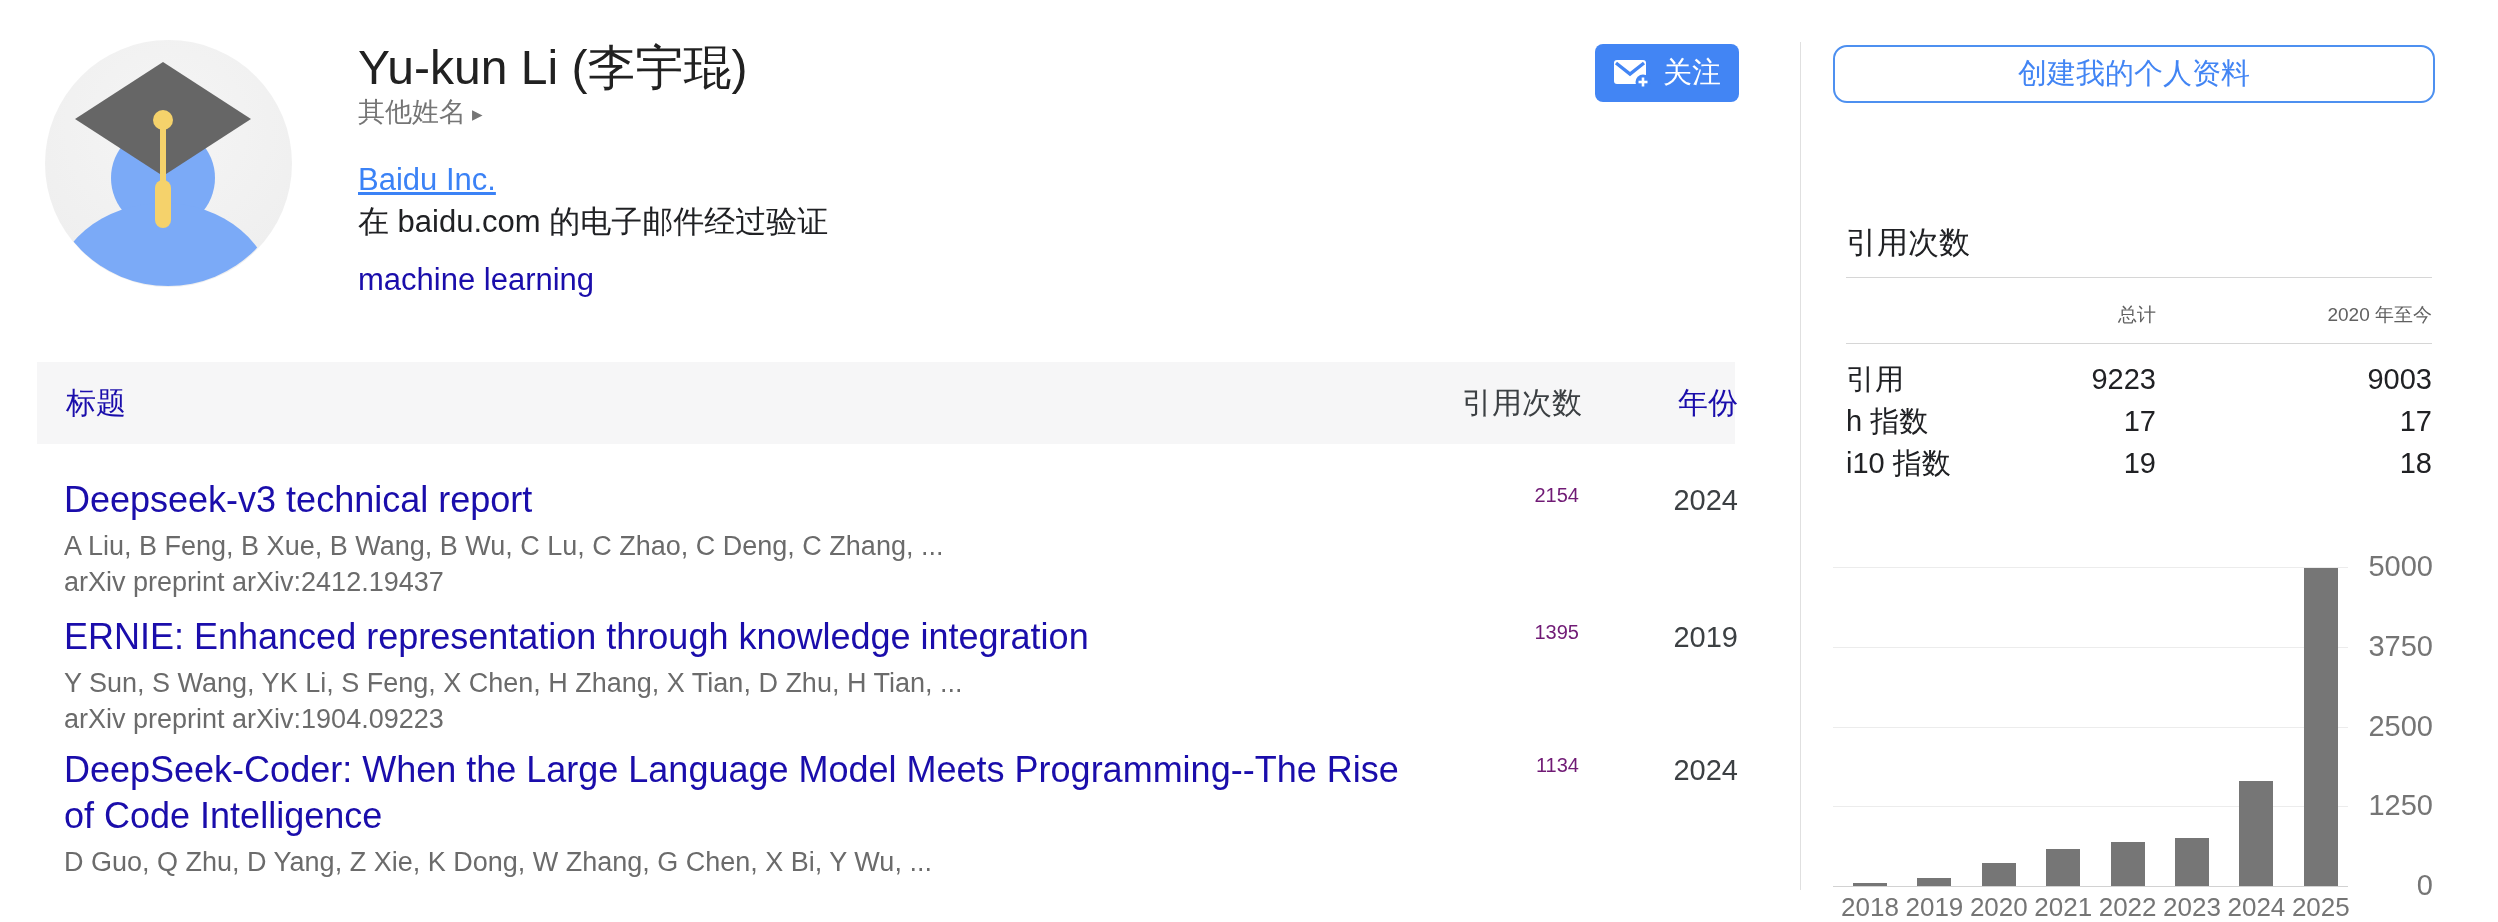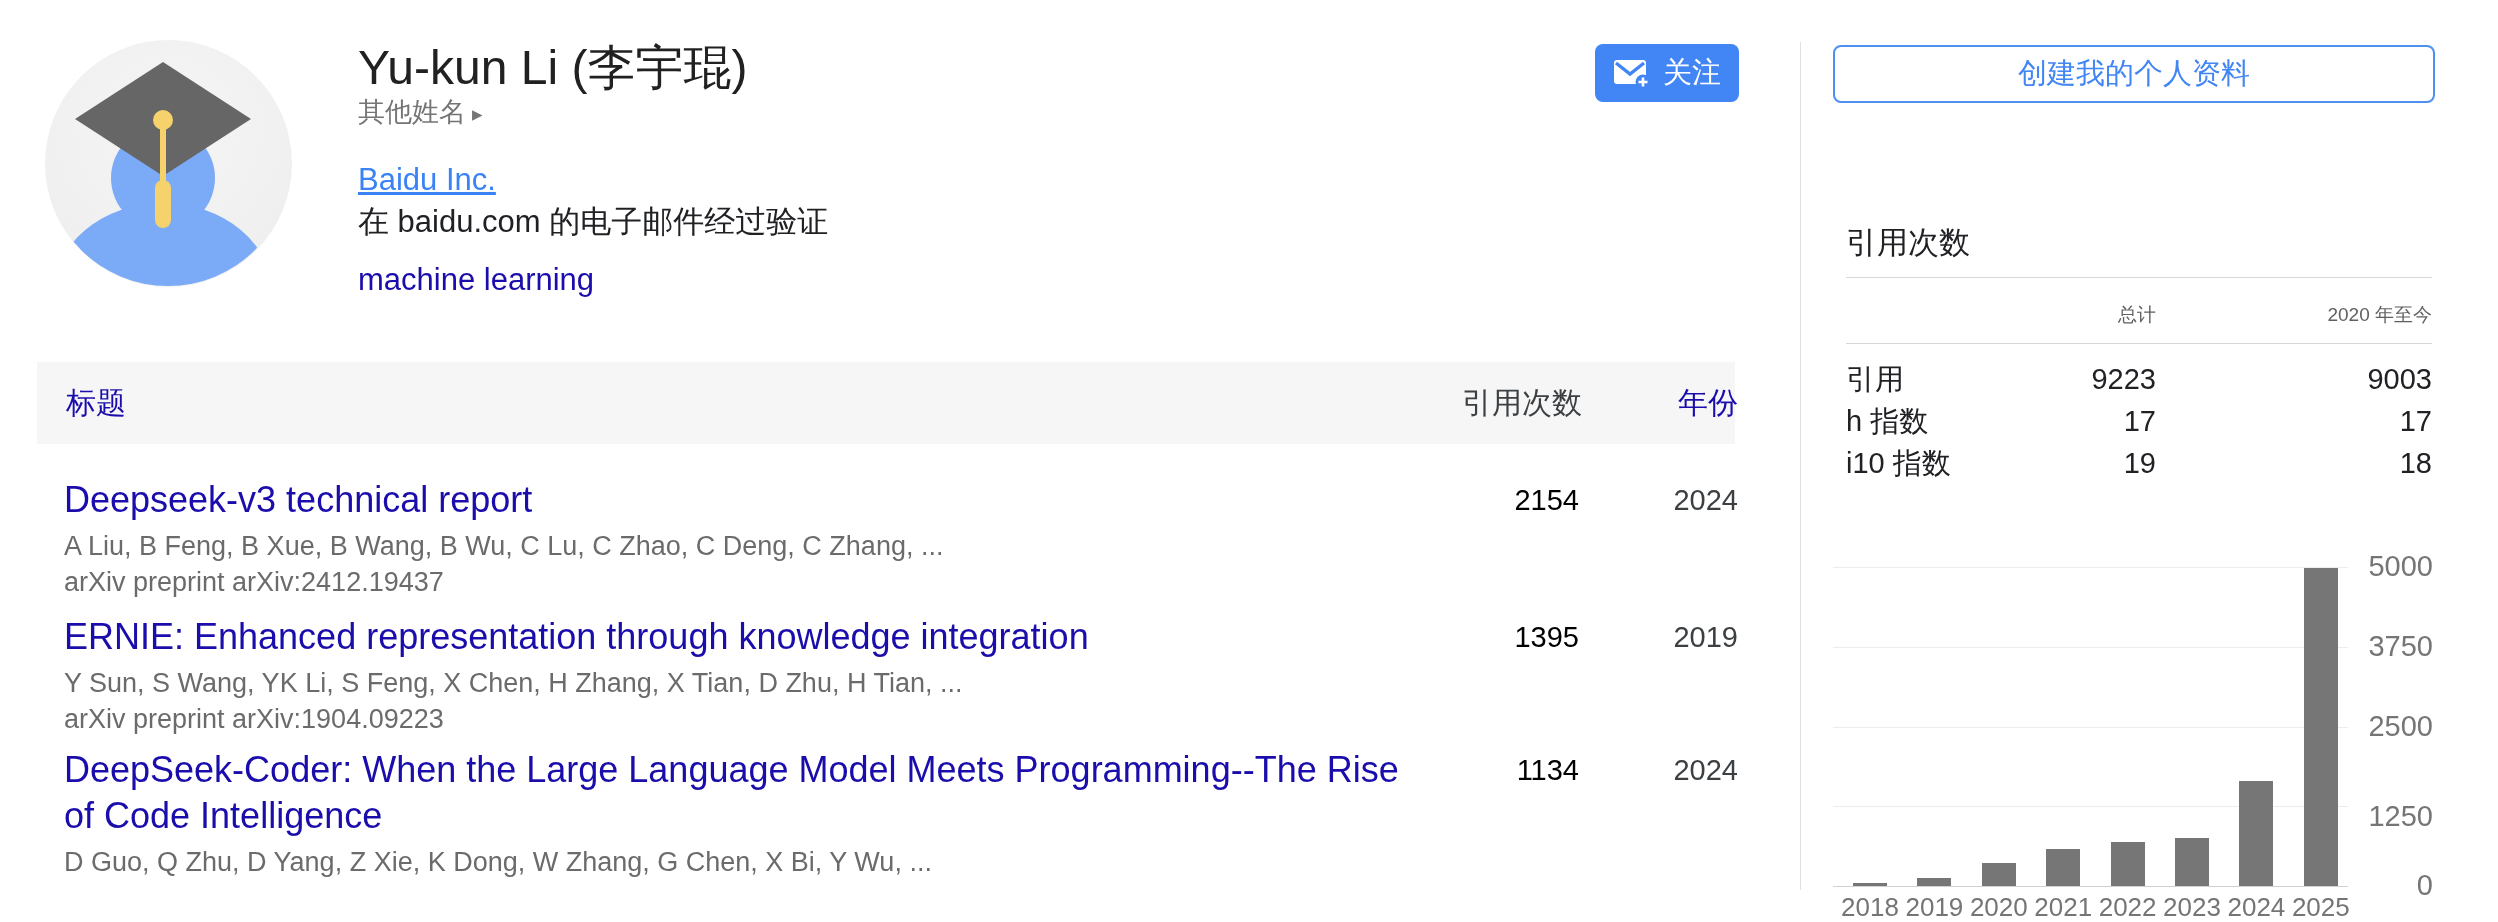--- a/index.html
+++ b/index.html
@@ -66,35 +66,35 @@
     font-size: 36px; line-height: 46px; color: #1a0dab; cursor: pointer;
     display: block;
   }
   .article-row .a-authors, .article-row .a-venue {
     margin-left: 27px; font-size: 27px; line-height: 36px; color: #6b6b6b;
     max-width: 1345px; white-space: nowrap; overflow: hidden;
   }
   .article-row .a-authors { margin-top: 5px; }
   .article-row .a-cited {
     position: absolute; top: 7px; right: 156px; width: 160px;
-    text-align: right; font-size: 29px; color: #000000; cursor: pointer;
+    text-align: right; font-size: 20px; color: #701a75; cursor: pointer;
   }
   .article-row .a-year {
     position: absolute; top: 7px; right: -3px; width: 120px;
     text-align: right; font-size: 29px; color: #3c4043;
   }
 
   
   .vdivider {
     position: absolute; left: 1800px; top: 42px; width: 1px; height: 848px;
     background: #e0e0e0;
   }
   .create-btn {
     position: absolute; left: 1833px; top: 45px; width: 602px; height: 58px;
-    background: #fff; border: 2px solid #4d90f0; border-radius: 8px;
+    background: #fff; border: 2px solid #4d90f0; border-radius: 14px;
     color: #4285f4; font-size: 29px; font-family: "Liberation Sans", sans-serif;
     cursor: pointer;
   }
   .cited-box { position: absolute; left: 1846px; top: 0; width: 586px; }
   .cited-heading {
     position: absolute; left: 0; top: 222px; font-size: 31px; color: #202124;
     cursor: pointer;
   }
   .rule { position: absolute; left: 0; width: 586px; height: 1px; background: #d6d6d6; }
   .rule.r1 { top: 277px; }
@@ -228,21 +228,21 @@
     <span class="c-all">19</span>
     <span class="c-since">18</span>
   </div>
 </div>
 </div>
 
 <div class="chart" id="chart">
     <div class="gridline zero" style="top: 346px;"></div>
     <div class="ytick" style="top: 329px;">0</div>
     <div class="gridline" style="top: 266.25px;"></div>
-    <div class="ytick" style="top: 249.25px; margin-top: 11px;">1250</div>
+    <div class="ytick" style="top: 249.25px;">1250</div>
     <div class="gridline" style="top: 186.5px;"></div>
     <div class="ytick" style="top: 169.5px;">2500</div>
     <div class="gridline" style="top: 106.75px;"></div>
     <div class="ytick" style="top: 89.75px;">3750</div>
     <div class="gridline" style="top: 27px;"></div>
     <div class="ytick" style="top: 10px;">5000</div>
     <div class="bar" style="left: 20px; top: 342.81px; height: 3.19px; background: rgb(118, 118, 118);"></div>
     <div class="xtick" style="left: 4px;">2018</div>
     <div class="bar" style="left: 84.4px; top: 337.706px; height: 8.294px; background: rgb(118, 118, 118);"></div>
     <div class="xtick" style="left: 68.4px;">2019</div>

